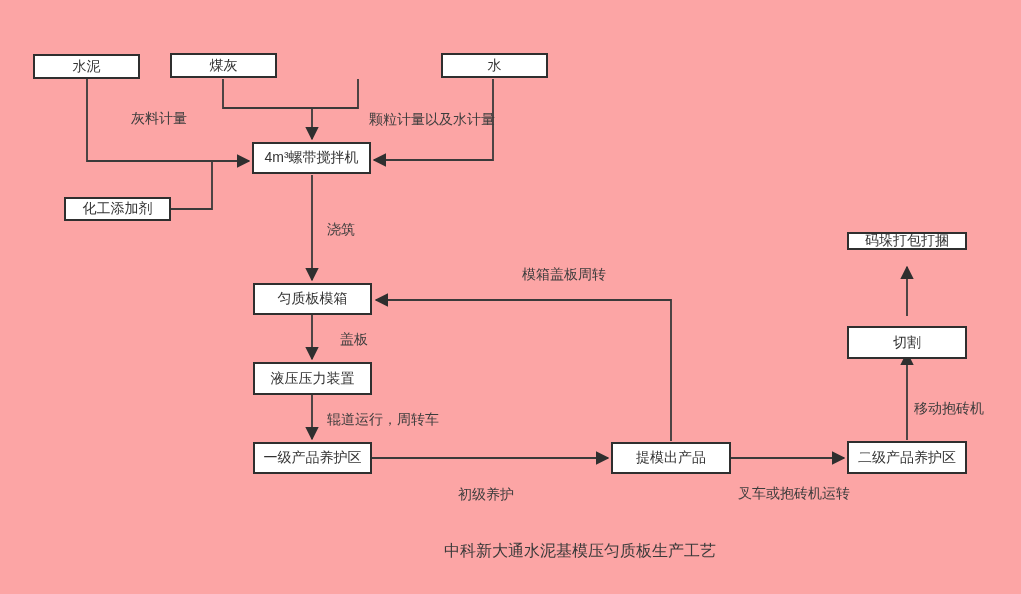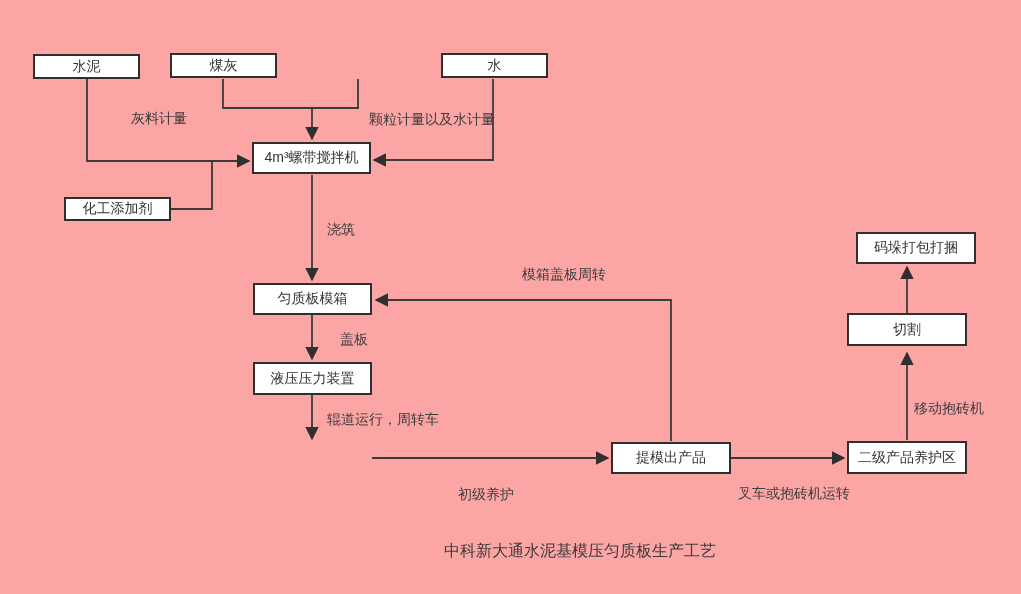--- a/index.html
+++ b/index.html
@@ -95,24 +95,25 @@
     </g>
   </svg>
 
   <div class="node" style="left:33px;  top:54px;  width:107px; height:25px;">水泥</div>
   <div class="node" style="left:170px; top:53px;  width:107px; height:25px;">煤灰</div>
   <div class="node" style="left:441px; top:53px;  width:107px; height:25px;">水</div>
   <div class="node" style="left:252px; top:142px; width:119px; height:32px;">4m³螺带搅拌机</div>
   <div class="node" style="left:64px;  top:197px; width:107px; height:24px;">化工添加剂</div>
   <div class="node" style="left:253px; top:283px; width:119px; height:32px;">匀质板模箱</div>
   <div class="node" style="left:253px; top:362px; width:119px; height:33px;">液压压力装置</div>
+  <div class="node" style="left:253px; top:442px; width:119px; height:32px;">一级产品养护区</div>
   <div class="node" style="left:611px; top:442px; width:120px; height:32px;">提模出产品</div>
   <div class="node" style="left:847px; top:441px; width:120px; height:33px;">二级产品养护区</div>
-  <div class="node" style="left:847px; top:313px; width:120px; height:33px;">切割</div>
-  <div class="node" style="left:847px; top:232px; width:120px; height:32px;margin-left:9px;">码垛打包打捆</div>
+  <div class="node" style="left:847px; top:326px; width:120px; height:33px;">切割</div>
+  <div class="node" style="left:847px; top:232px; width:120px; height:18px;">码垛打包打捆</div>
 
   <span class="edge-label" style="left:131px; top:110px;">灰料计量</span>
   <span class="edge-label" style="left:369px; top:111px;">颗粒计量以及水计量</span>
   <span class="edge-label" style="left:327px; top:221px;">浇筑</span>
   <span class="edge-label" style="left:340px; top:331px;">盖板</span>
   <span class="edge-label" style="left:327px; top:411px;">辊道运行，周转车</span>
   <span class="edge-label" style="left:522px; top:266px;">模箱盖板周转</span>
   <span class="edge-label" style="left:458px; top:486px;">初级养护</span>
   <span class="edge-label" style="left:738px; top:485px;">叉车或抱砖机运转</span>
   <span class="edge-label" style="left:914px; top:400px;">移动抱砖机</span>

